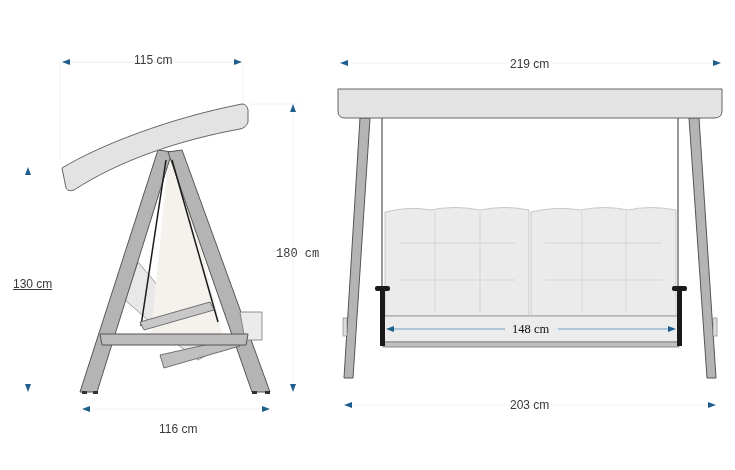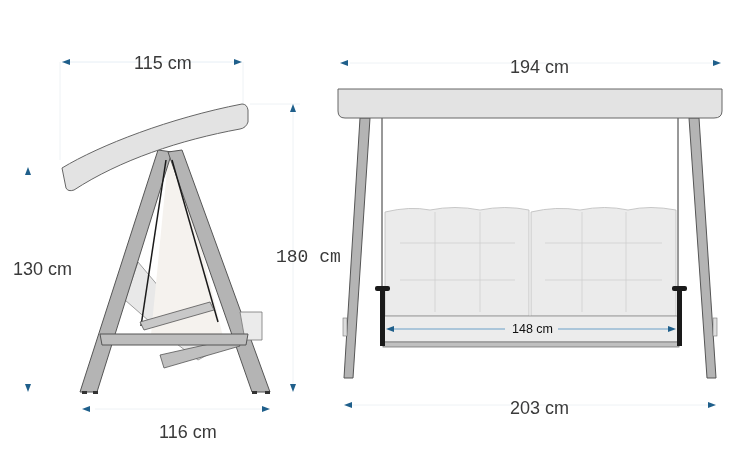--- a/index.html
+++ b/index.html
@@ -1,19 +1,19 @@
 <!DOCTYPE html>
 <html><head>
 <meta charset="utf-8">
 <style>
   html, body { margin:0; padding:0; background:#ffffff; }
   body { width:735px; height:470px; position:relative; overflow:hidden; font-family:"Liberation Sans", sans-serif; }
   svg { position:absolute; left:0; top:0; }
-  .dim { position:absolute; font-size:18px; color:#3a3a3a; white-space:nowrap; }
-  .dim.bold { color:#111; font-size:12.5px; }
+  .dim { position:absolute; font-size:12px; color:#3a3a3a; white-space:nowrap; }
+  .dim.bold { color:#111; font-size:12.5px;font-family:Liberation Serif, serif; }
 </style>
 </head>
 <body>
 
 <svg width="735" height="470" viewBox="0 0 735 470">
 
   <g>
 
     <line x1="62" y1="62" x2="240" y2="62" stroke="#e6eef5" stroke-width="1"></line>
     <line x1="60" y1="62" x2="60" y2="160" stroke="#eef2f5" stroke-width="1"></line>
@@ -96,19 +96,19 @@
     <polygon points="676,329 668,326 668,332" fill="#1f5f8b"></polygon>
 
     <polygon points="340,63 348,60 348,66" fill="#1f5f8b"></polygon>
     <polygon points="721,63 713,60 713,66" fill="#1f5f8b"></polygon>
     <polygon points="344,405 352,402 352,408" fill="#1f5f8b"></polygon>
     <polygon points="716,405 708,402 708,408" fill="#1f5f8b"></polygon>
   </g>
 </svg>
 
 <div class="dim" style="left:134px;top:53px;">115 cm</div>
-<div class="dim" style="left:13px;top:259px;">130 cm</div>
+<div class="dim" style="left:13px;top:277px;text-decoration:underline;">130 cm</div>
 <div class="dim" style="left:276px;top:247px;font-family:Liberation Mono, monospace;">180 cm</div>
 <div class="dim" style="left:159px;top:402px;margin-top:20px;">116 cm</div>
 
-<div class="dim" style="left:510px;top:57px;">194 cm</div>
+<div class="dim" style="left:510px;top:57px;">219 cm</div>
 <div class="dim bold" style="left:512px;top:322px;">148 cm</div>
 <div class="dim" style="left:510px;top:398px;">203 cm</div>
 
 </body></html>

